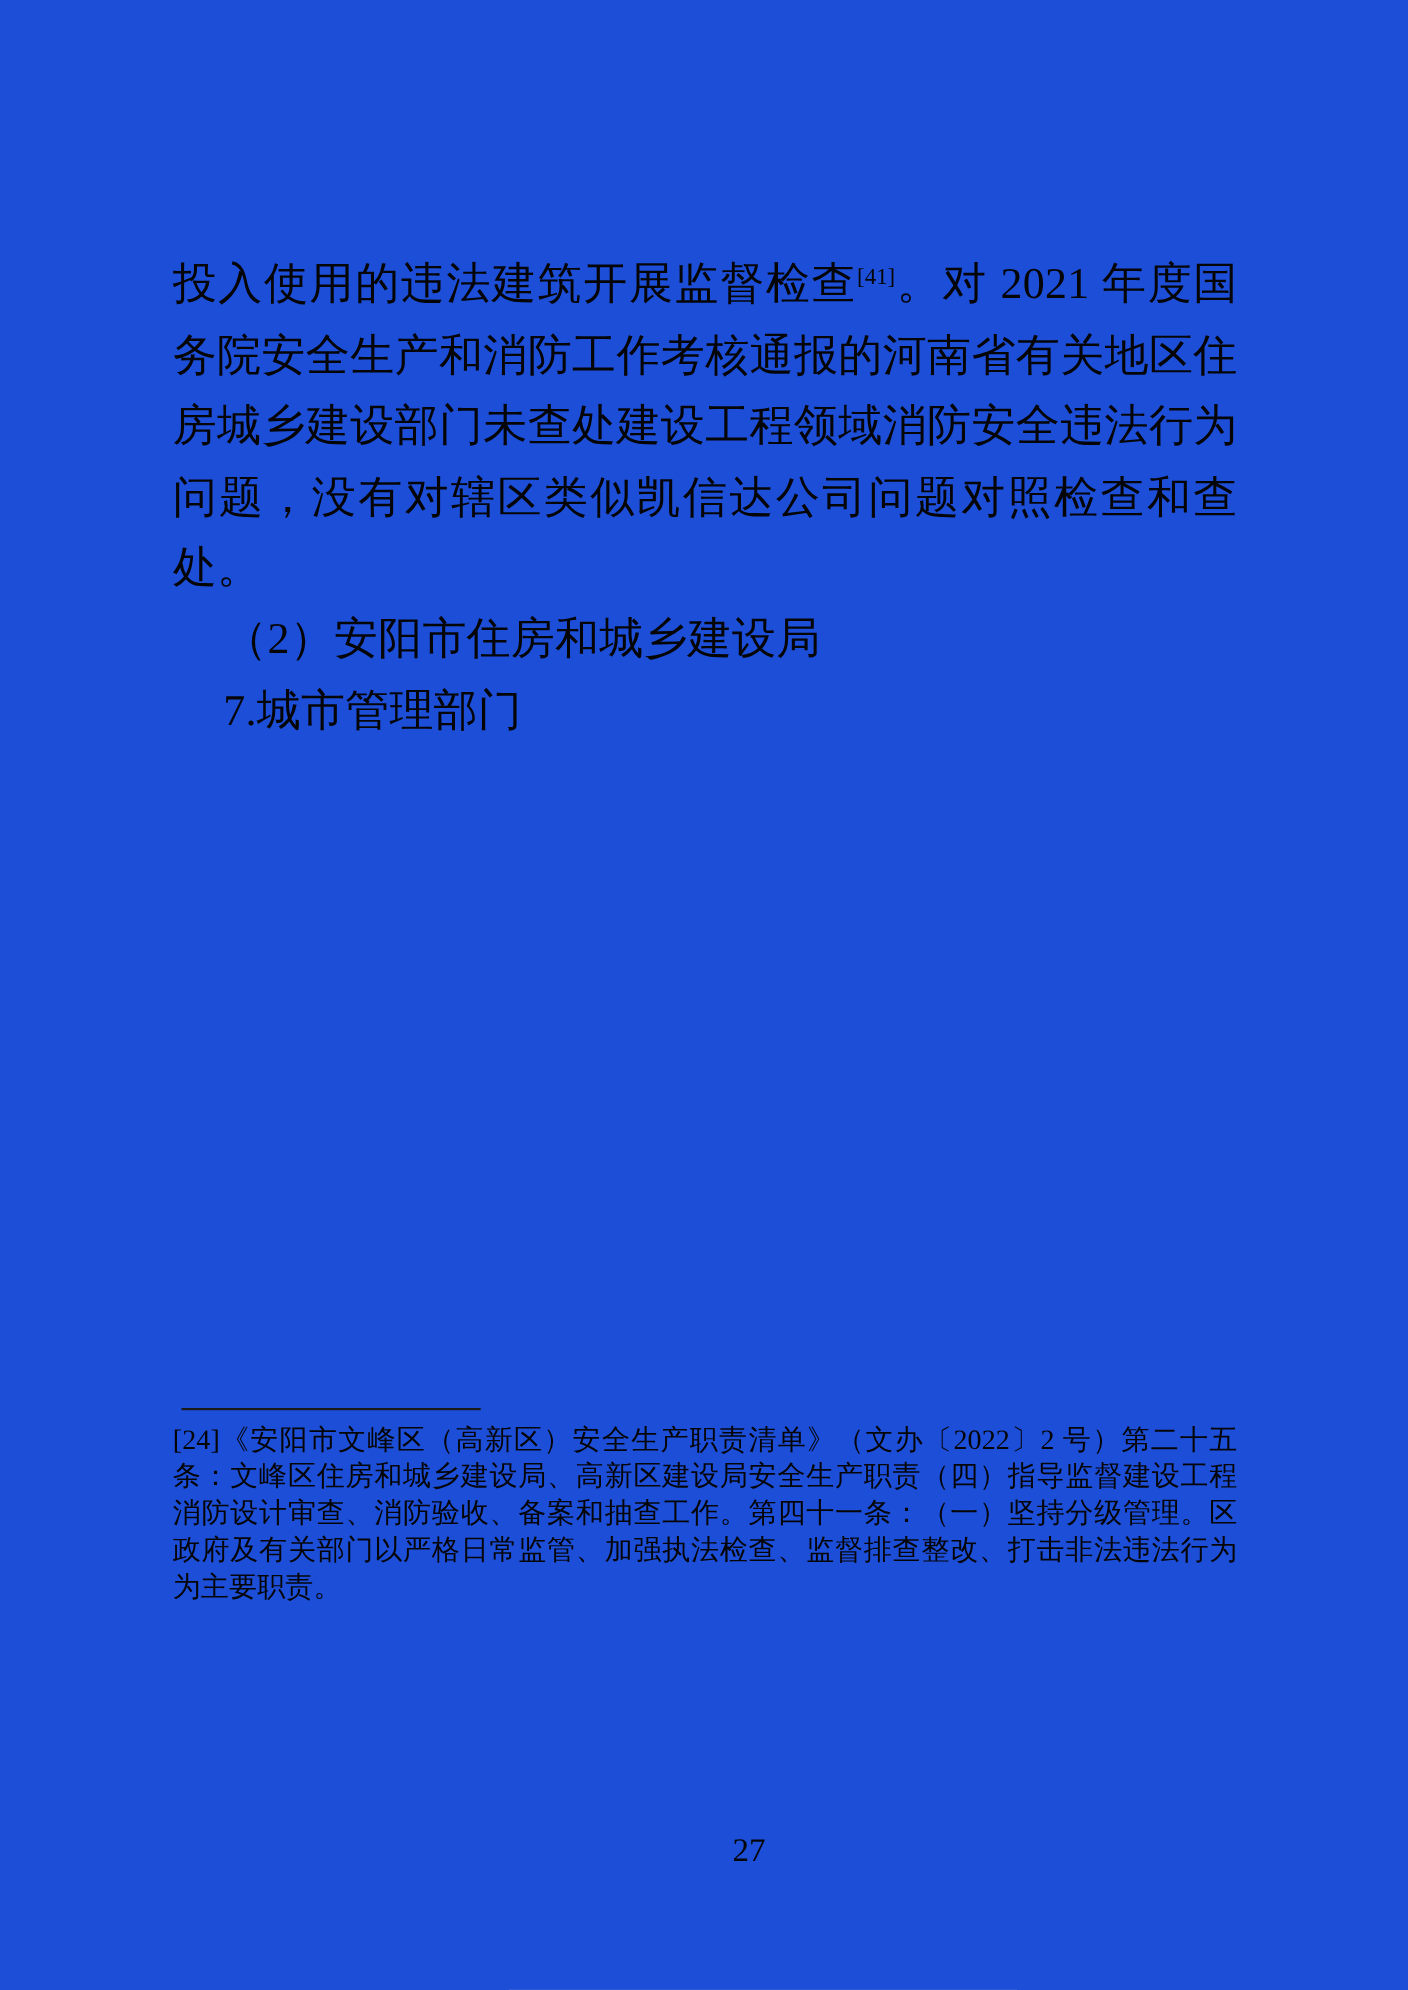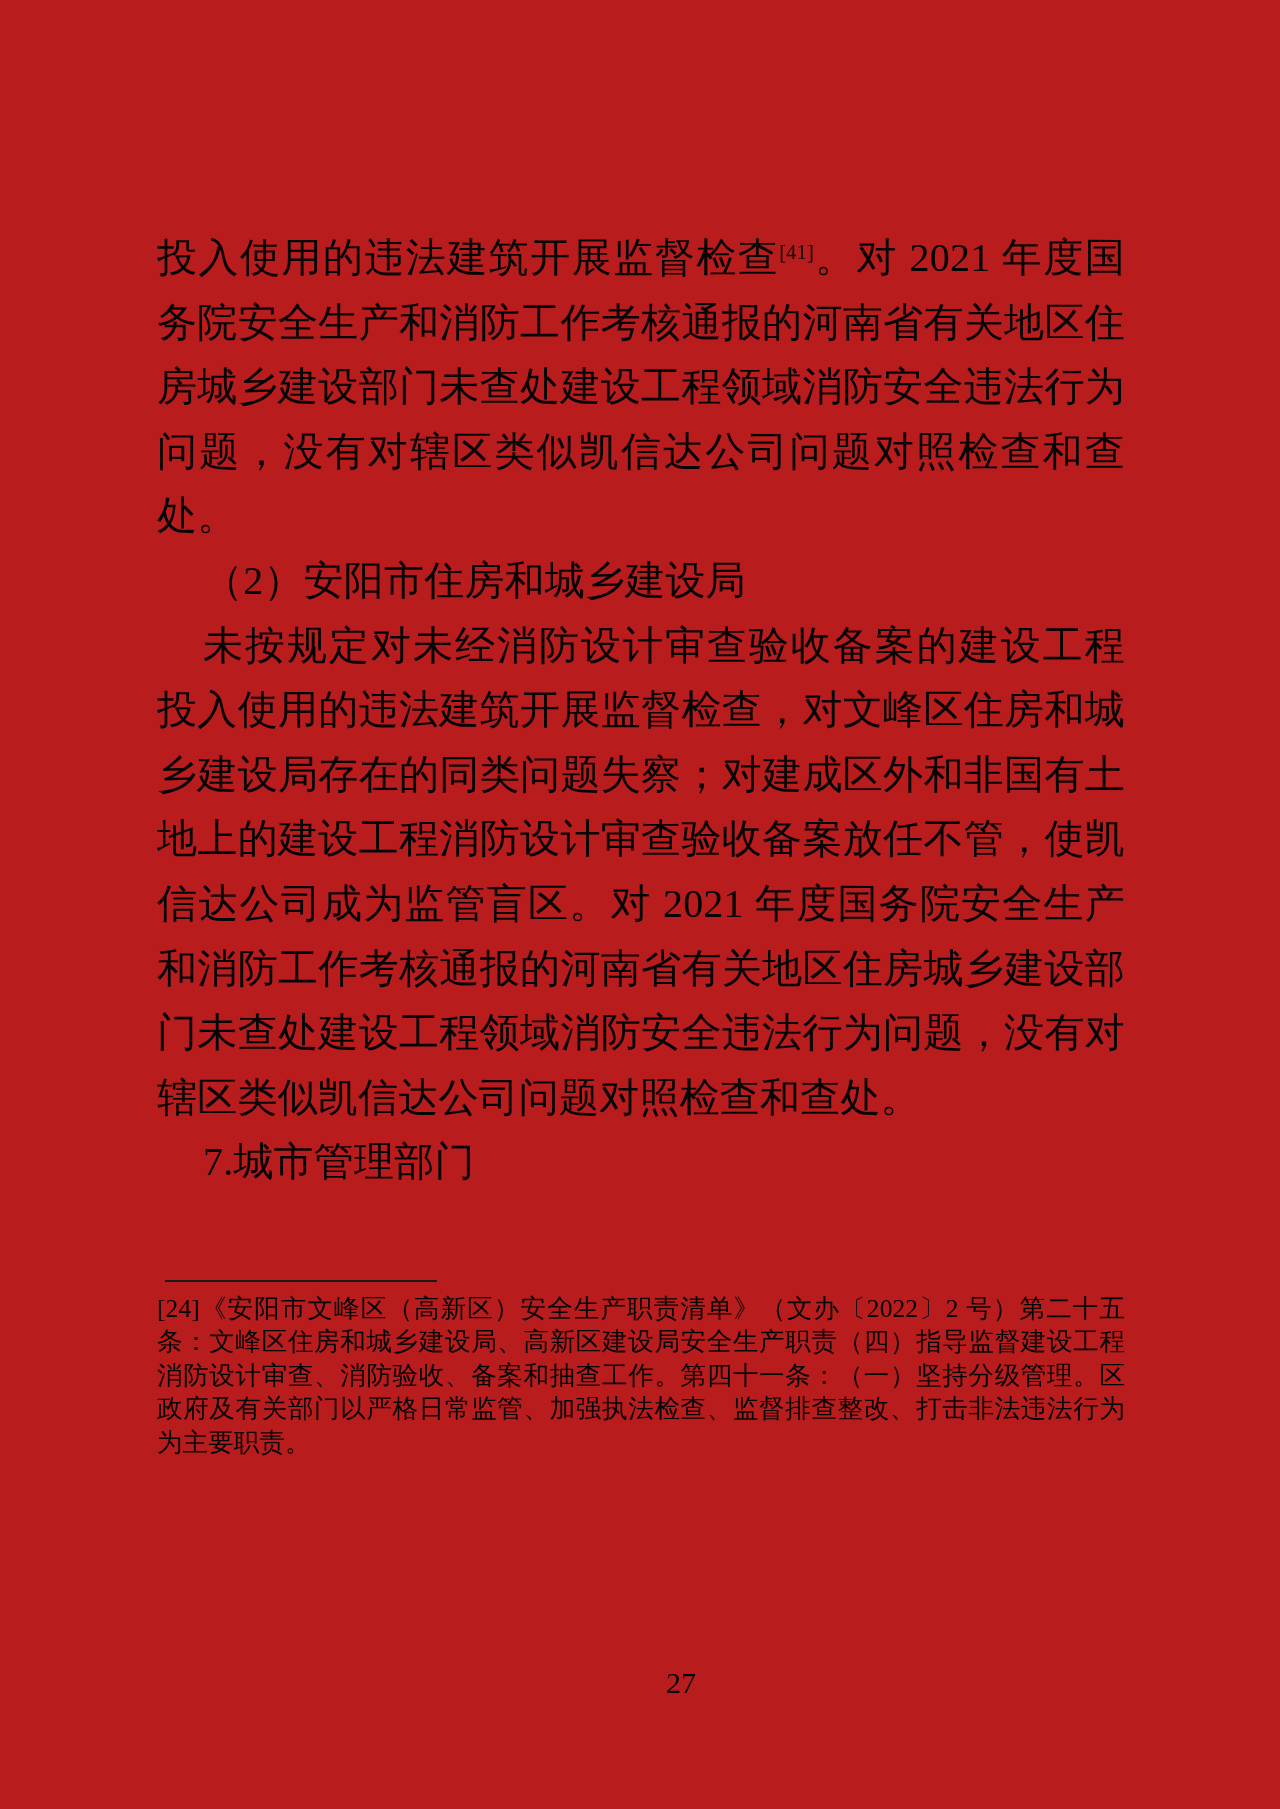--- a/index.html
+++ b/index.html
@@ -1,20 +1,20 @@
 <!DOCTYPE html>
 <html lang="zh"><head>
 <meta charset="utf-8">
 <style>
   html,body{margin:0;padding:0;background:#e9e9e9;}
   .page{
     position:relative;
     width:1280px;height:1809px;
     margin:0 auto;
-    background:#b91c1c;
+    background:#1d4ed8;
     font-family:"Liberation Serif","DejaVu Serif",serif;
     color:#050505;
     overflow:hidden;
   }
   
   .body-text{
     position:absolute;
     left:157px;top:226px;width:968px;
   }
   .body-text p{
@@ -62,21 +62,20 @@
 </head>
 <body>
 
 <div class="page">
 
   <main class="body-text">
     <p><span>投入使用的违法建筑开展监督检查</span><sup>[41]</sup><span>。对 2021 年度国务院安全生产和消防工作考核通报的河南省有关地区住房城乡建设部门未查处建设工程领域消防安全违法行为问题，没有对辖区类似凯信达公司问题对照检查和查处。</span></p>
 
     <p class="indent"><span>（2）安阳市住房和城乡建设局</span></p>
 
-    <p class="indent"><span>未按规定对未经消防设计审查验收备案的建设工程投入使用的违法建筑开展监督检查，对文峰区住房和城乡建设局存在的同类问题失察；对建成区外和非国有土地上的建设工程消防设计审查验收备案放任不管，使凯信达公司成为监管盲区。对 2021 年度国务院安全生产和消防工作考核通报的河南省有关地区住房城乡建设部门未查处建设工程领域消防安全违法行为问题，没有对辖区类似凯信达公司问题对照检查和查处。</span></p>
 
     <p class="indent"><span>7.城市管理部门</span></p>
 
   </main>
 
   <div class="footnote-sep"></div>
 
   <section class="footnotes">
     <p>[24]《安阳市文峰区（高新区）安全生产职责清单》（文办〔2022〕2 号）第二十五条：文峰区住房和城乡建设局、高新区建设局安全生产职责（四）指导监督建设工程消防设计审查、消防验收、备案和抽查工作。第四十一条：（一）坚持分级管理。区政府及有关部门以严格日常监管、加强执法检查、监督排查整改、打击非法违法行为为主要职责。</p>
   </section>

